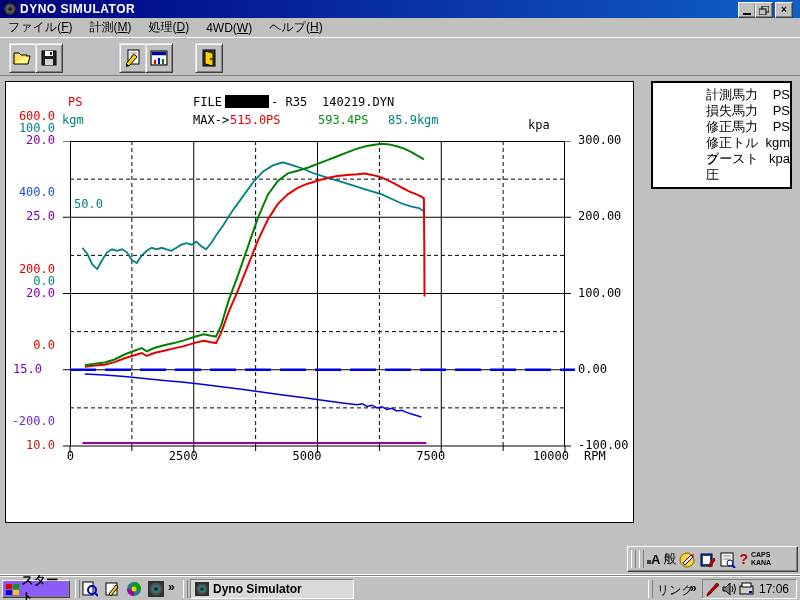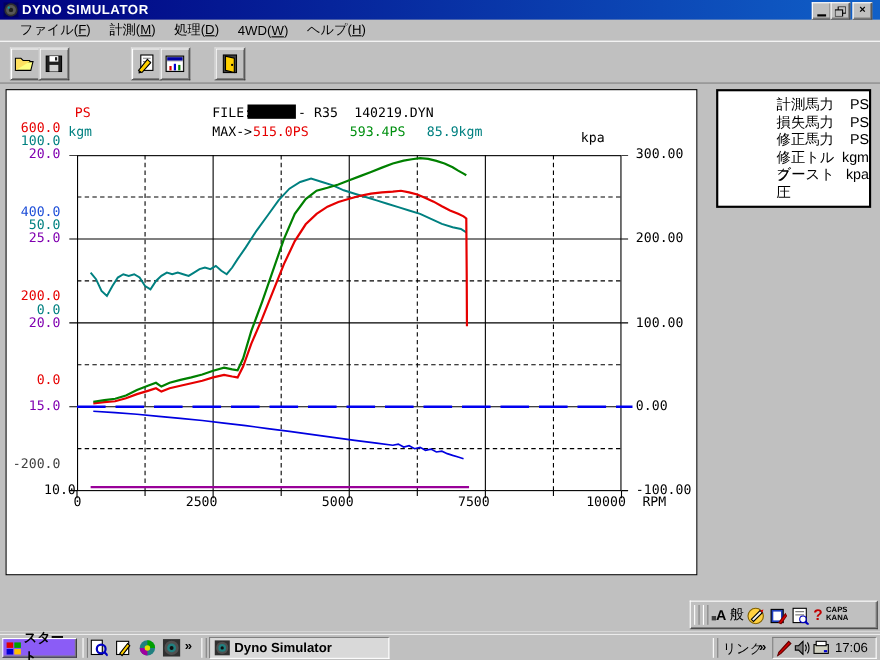--- a/index.html
+++ b/index.html
@@ -8,21 +8,21 @@
   .abs{position:absolute;}
   .mono{font-family:"DejaVu Sans Mono",monospace;}
   
   .titlebar{position:absolute;left:0;top:0;width:800px;height:18px;
             background:linear-gradient(90deg,#000080,#1060c8);display:flex;align-items:center;}
   .title-text{color:#fff;font-weight:bold;font-size:12px;margin-left:3px;letter-spacing:.5px;}
   .winbtn{width:16px;height:14px;background:#c0c0c0;border:1px solid;border-color:#fff #404040 #404040 #fff;
           box-shadow:inset -1px -1px 0 #808080;display:flex;align-items:center;justify-content:center;
           font-size:10px;font-weight:bold;color:#000;line-height:1;}
   .menubar{position:absolute;left:0;top:18px;width:800px;height:19px;background:#c0c0c0;
-           display:flex;align-items:center;gap:17px;padding-left:18px;box-sizing:border-box;font-size:12px;color:#000;}
+           display:flex;align-items:center;gap:17px;padding-left:8px;box-sizing:border-box;font-size:12px;color:#000;}
   .menu-item u{text-decoration:underline;}
   .toolbar{position:absolute;left:0;top:37px;width:800px;height:37px;background:#c0c0c0;
            border-top:1px solid #fff;border-bottom:1px solid #808080;}
   .tbtn{position:absolute;top:5px;width:26px;height:28px;background:#c0c0c0;border:1px solid;
         border-color:#dfdfdf #404040 #404040 #dfdfdf;box-shadow:inset 1px 1px 0 #fff,inset -1px -1px 0 #808080;
         display:flex;align-items:center;justify-content:center;}
   
   .chart-panel{position:absolute;left:5px;top:81px;width:627px;height:440px;background:#fff;border:1px solid #000;}
   .ctext{position:absolute;font-size:12px;line-height:13px;white-space:pre;}
   .legend{position:absolute;left:651px;top:81px;width:137px;height:100px;background:#fff;border:2px solid #000;
@@ -140,29 +140,29 @@
   <span class="ctext mono" style="left:318px;top:114px;color:#009010">593.4PS</span>
   <span class="ctext mono" style="left:388px;top:114px;color:#008080">85.9kgm</span>
   <span class="ctext mono" style="left:528px;top:119px;color:#000">kpa</span>
   <span class="ctext mono" style="left:584px;top:450px;color:#000">RPM</span>
 
   <div id="axis-labels">
       <span class="axis-label mono" style="left: 0px; width: 55px; text-align: right; color: rgb(230, 0, 0); top: 110px;">600.0</span>
       <span class="axis-label mono" style="left: 0px; width: 55px; text-align: right; color: rgb(0, 128, 128); top: 122px;">100.0</span>
       <span class="axis-label mono" style="left: 0px; width: 55px; text-align: right; color: rgb(128, 0, 176); top: 134px;">20.0</span>
       <span class="axis-label mono" style="left: 0px; width: 55px; text-align: right; color: #1d4ed8; top: 186.25px;">400.0</span>
-      <span class="axis-label mono" style="left: 0px; width: 55px; text-align: right; color: rgb(0, 128, 128); top: 198.25px;">50.0</span>
+      <span class="axis-label mono" style="left: 0px; width: 55px; text-align: right; color: rgb(0, 128, 128); top: 198.25px; padding-left: 48px;">50.0</span>
       <span class="axis-label mono" style="left: 0px; width: 55px; text-align: right; color: rgb(128, 0, 176); top: 210.25px;">25.0</span>
       <span class="axis-label mono" style="left: 0px; width: 55px; text-align: right; color: rgb(230, 0, 0); top: 262.5px;">200.0</span>
       <span class="axis-label mono" style="left: 0px; width: 55px; text-align: right; color: rgb(0, 128, 128); top: 274.5px;">0.0</span>
       <span class="axis-label mono" style="left: 0px; width: 55px; text-align: right; color: rgb(128, 0, 176); top: 286.5px;">20.0</span>
       <span class="axis-label mono" style="left: 0px; width: 55px; text-align: right; color: rgb(230, 0, 0); top: 338.75px;">0.0</span>
-      <span class="axis-label mono" style="left: 0px; width: 55px; text-align: right; color: rgb(128, 0, 176); top: 362.75px;">15.0</span>
-      <span class="axis-label mono" style="left: 0px; width: 55px; text-align: right; color: #404040; top: 415px;">-200.0</span>
-      <span class="axis-label mono" style="left: 0px; width: 55px; color: #000000; top: 439px; margin-left: 40px;">10.0</span>
+      <span class="axis-label mono" style="left: 0px; width: 55px; text-align: center; color: rgb(128, 0, 176); top: 362.75px;">15.0</span>
+      <span class="axis-label mono" style="left: 0px; width: 55px; text-align: right; color: #6d28d9; top: 415px;">-200.0</span>
+      <span class="axis-label mono" style="left: 0px; width: 55px; text-align: right; color: #b91c1c; top: 439px;">10.0</span>
       <span class="axis-label mono" style="left: 578px; width: 50px; color: rgb(0, 0, 0); top: 134px;">300.00</span>
       <span class="axis-label mono" style="left: 578px; width: 50px; color: rgb(0, 0, 0); top: 210.25px;">200.00</span>
       <span class="axis-label mono" style="left: 578px; width: 50px; color: rgb(0, 0, 0); top: 286.5px;">100.00</span>
       <span class="axis-label mono" style="left: 578px; width: 50px; color: rgb(0, 0, 0); top: 362.75px;">0.00</span>
       <span class="axis-label mono" style="left: 578px; width: 50px; color: rgb(0, 0, 0); top: 439px;">-100.00</span>
       <span class="axis-label mono" style="left: 14px; width: 60px; text-align: right; color: rgb(0, 0, 0); top: 450px;">0</span>
       <span class="axis-label mono" style="left: 137.75px; width: 60px; text-align: right; color: rgb(0, 0, 0); top: 450px;">2500</span>
       <span class="axis-label mono" style="left: 261.5px; width: 60px; text-align: right; color: rgb(0, 0, 0); top: 450px;">5000</span>
       <span class="axis-label mono" style="left: 385.25px; width: 60px; text-align: right; color: rgb(0, 0, 0); top: 450px;">7500</span>
       <span class="axis-label mono" style="left: 509px; width: 60px; text-align: right; color: rgb(0, 0, 0); top: 450px;">10000</span>

